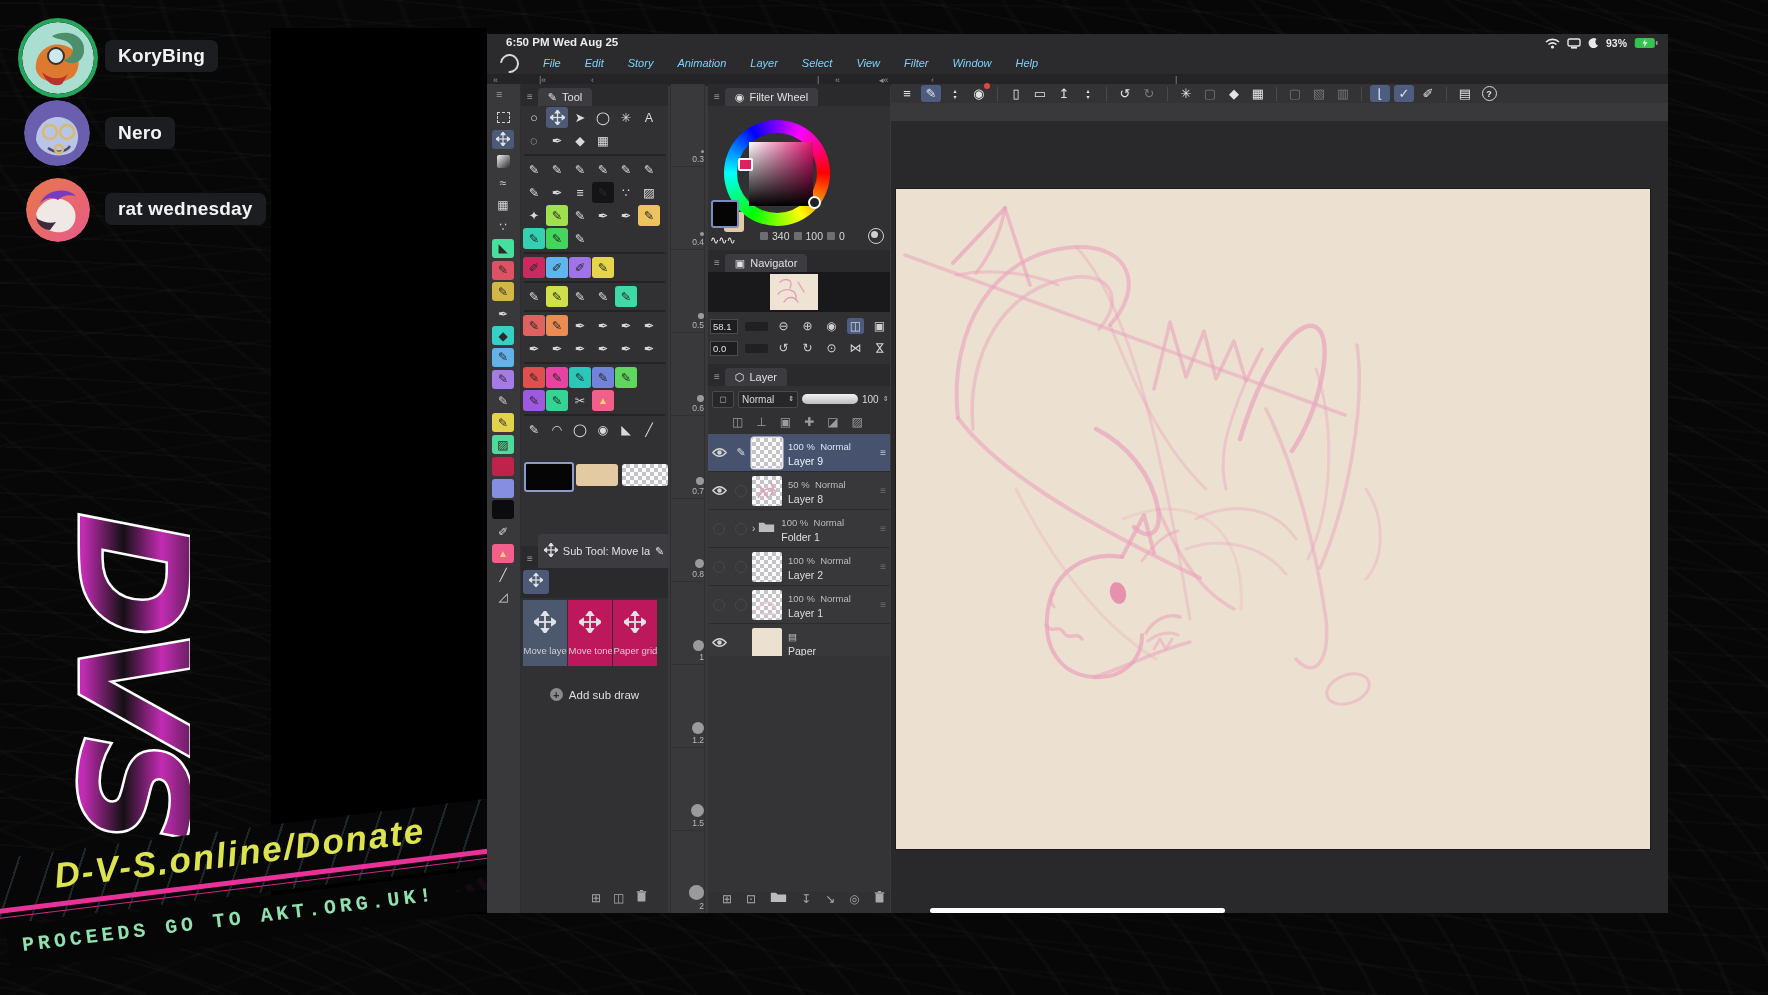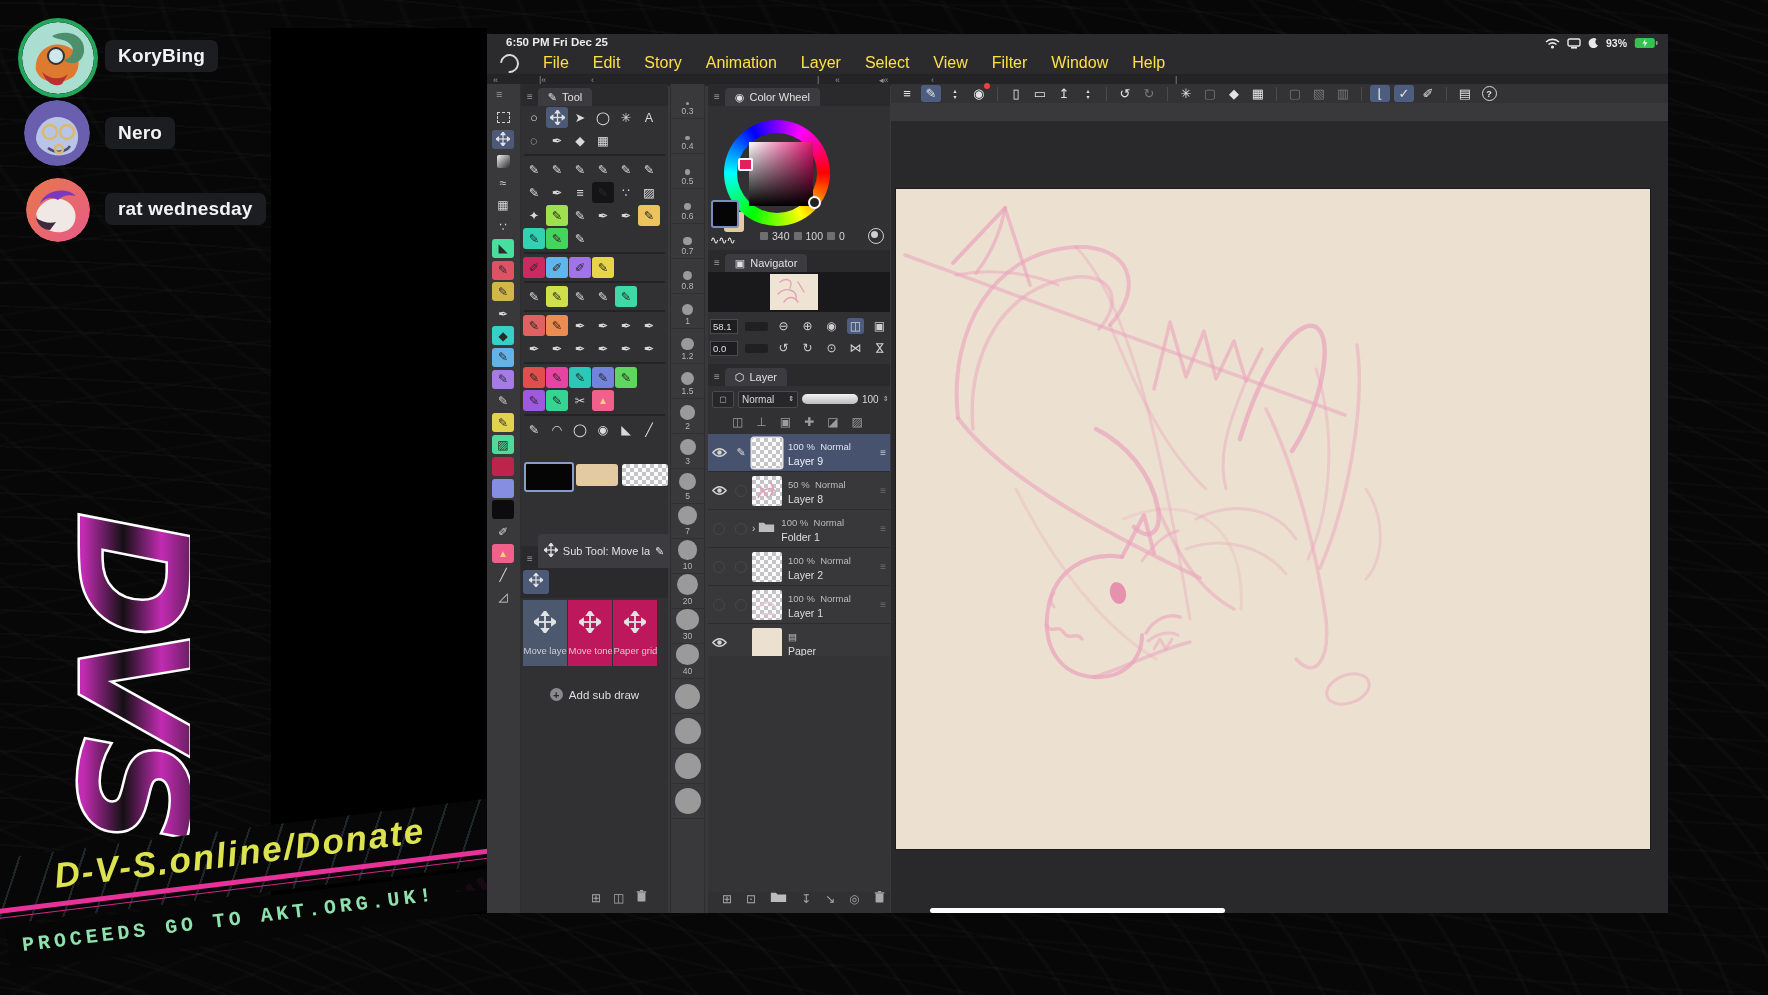--- a/index.html
+++ b/index.html
@@ -38,21 +38,21 @@
   #app{left:487px;top:34px;width:1181px;height:879px;background:#39393b;color:#d9d9d9;overflow:hidden;}
   .statusbar{position:absolute;left:0;top:0;width:100%;height:18px;background:#2b2b2d;font-size:11.5px;
     font-weight:bold;color:#ececec;}
   .statusbar .clock{position:absolute;left:19px;top:2px;}
   .statusbar .date{position:absolute;left:66px;top:2px;}
   .sysicons{position:absolute;right:10px;top:1px;display:flex;align-items:center;gap:7px;height:16px;}
   .menubar{position:absolute;left:0;top:18px;width:100%;height:22px;background:#2b2b2d;display:flex;
     align-items:center;gap:0;border-bottom:1px solid #232325;}
   .appicon{width:15px;height:15px;margin:0 12px 0 13px;border-radius:50%;border:2px solid #d8d8d8;
     border-left-color:transparent;transform:rotate(-40deg);}
-  .menu-item{font-size:16px;color:#fde047;padding:0 12px;}
+  .menu-item{font-size:11px;color:#7dd3fc;padding:0 12px;font-style:italic;}
   .collapse-row{position:absolute;left:0;top:41px;width:100%;height:11px;background:#242427;
     color:#8f8f8f;font-size:9px;}
   .collapse-row span{position:absolute;top:0;}
   
   .toolbar{position:absolute;left:404px;top:50px;width:777px;height:19px;background:#333336;
     display:flex;align-items:center;gap:4px;padding-left:6px;box-sizing:border-box;}
   .tbi{min-width:20px;height:17px;display:inline-flex;align-items:center;justify-content:center;
     font-size:13px;color:#e4e4e4;border-radius:3px;position:relative;}
   .tbi.hl{background:#4d5d80;}
   .tbi.dim{color:#77777a;}
@@ -100,22 +100,22 @@
   .st-btn.sel{background:#4b586e;}
   .st-label{font-size:9.5px;color:#cfcfcf;max-width:43px;overflow:hidden;white-space:nowrap;}
   .addsub{margin-top:20px;text-align:center;font-size:11.5px;color:#dedede;display:flex;align-items:center;
     justify-content:center;gap:6px;}
   .plus-circ{width:13px;height:13px;border-radius:50%;background:#8a8a8e;color:#2a2a2a;display:inline-flex;
     align-items:center;justify-content:center;font-size:11px;font-weight:bold;}
   .panel-bottom-icons{position:absolute;display:flex;gap:12px;color:#a8a8a8;font-size:12px;align-items:center;}
   
   .sizecol{position:absolute;left:183px;top:50px;width:33px;height:829px;background:#39393b;overflow:hidden;
     border-left:1px solid #2e2e30;border-right:1px solid #2e2e30;}
-  .size-cell{height:35px;display:flex;flex-direction:column;align-items:center;justify-content:flex-end;
-    border-bottom:1px solid #303032;padding-bottom:2px;box-sizing:border-box;}
+  .size-cell{height:35px;display:flex;flex-direction:column;align-items:flex-end;justify-content:flex-end;
+    border-bottom:1px solid #303032;padding-bottom:2px;box-sizing:border-box;margin-top:48px;}
   .size-dot{background:#9a9a9a;border-radius:50%;margin-bottom:2px;}
   .size-label{font-size:8.5px;color:#b8b8b8;line-height:9px;}
   
   .panelcol{position:absolute;left:221px;top:50px;width:182px;height:829px;background:#313134;}
   .ring-wheel{position:absolute;left:16px;top:36px;width:106px;height:106px;border-radius:50%;
     background:conic-gradient(from 90deg,#f00,#ff0,#0f0,#0ff,#00f,#f0f,#f00);}
   .ring-hole{position:absolute;left:13px;top:13px;width:80px;height:80px;border-radius:50%;background:#313134;}
   .sv-square{position:absolute;left:41px;top:58px;width:64px;height:64px;
     background:linear-gradient(to top,#000,rgba(0,0,0,0)),linear-gradient(to right,#fff,#e0136f);}
   .hue-marker{position:absolute;left:30px;top:74px;width:11px;height:9px;border:2px solid #fff;border-radius:2px;background:#e02060;}
@@ -235,21 +235,21 @@
     <div class="pinkline"></div>
   </div>
   <div class="abs band2">
     <span class="proceeds">PROCEEDS GO TO AKT.ORG.UK!</span>
   </div>
 
   <div class="abs" id="app">
 
     <div class="statusbar">
       <span class="clock">6:50 PM</span>
-      <span class="date">Fri Dec 25</span>
+      <span class="date">Wed Aug 25</span>
       <div class="sysicons">
         <svg width="15" height="11" viewBox="0 0 15 11">
           <path d="M1 4 C4.5 0.5 10.5 0.5 14 4" fill="none" stroke="#e8e8e8" stroke-width="1.6"></path>
           <path d="M3.5 6.5 C6 4.5 9 4.5 11.5 6.5" fill="none" stroke="#e8e8e8" stroke-width="1.6"></path>
           <circle cx="7.5" cy="9" r="1.6" fill="#e8e8e8"></circle>
         </svg>
         <svg width="14" height="11" viewBox="0 0 14 11">
           <rect x="1" y="1" width="12" height="7" rx="1.5" fill="none" stroke="#e8e8e8" stroke-width="1.4"></rect>
           <rect x="4" y="9" width="6" height="1.6" fill="#e8e8e8"></rect>
         </svg>
@@ -722,21 +722,21 @@
           <span class="size-label"></span>
         </div>
       </div>
 
     <div class="panelcol">
 
       <div class="panel-header">
         <span class="ph-menu">≡</span>
         <div class="ph-tab">
           <span>◉</span>
-          <span>Color Wheel</span>
+          <span>Filter Wheel</span>
         </div>
       </div>
       <div class="ring-wheel">
           <div class="ring-hole"></div>
         </div>
       <div class="sv-square"></div>
       <div class="hue-marker"></div>
       <div class="sv-cursor"></div>
       <div class="cw-swatch-main"></div>
       <div class="cw-swatch-sub"></div>

